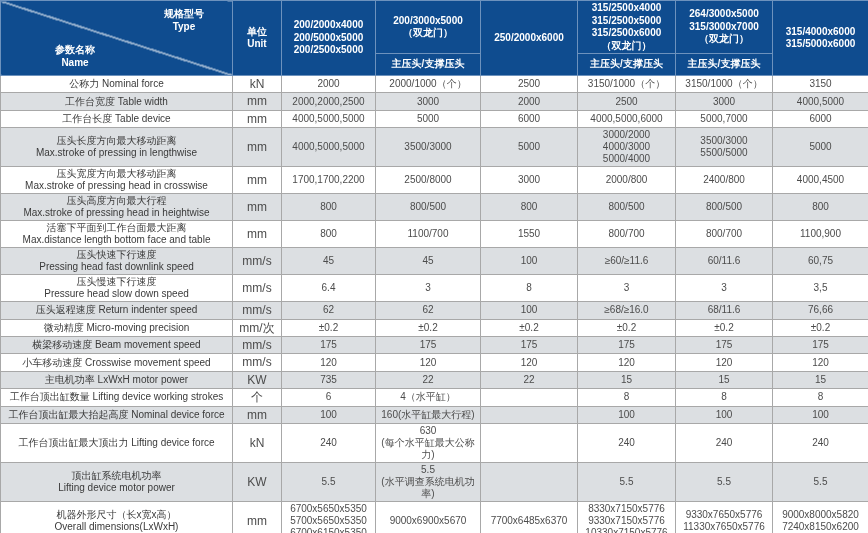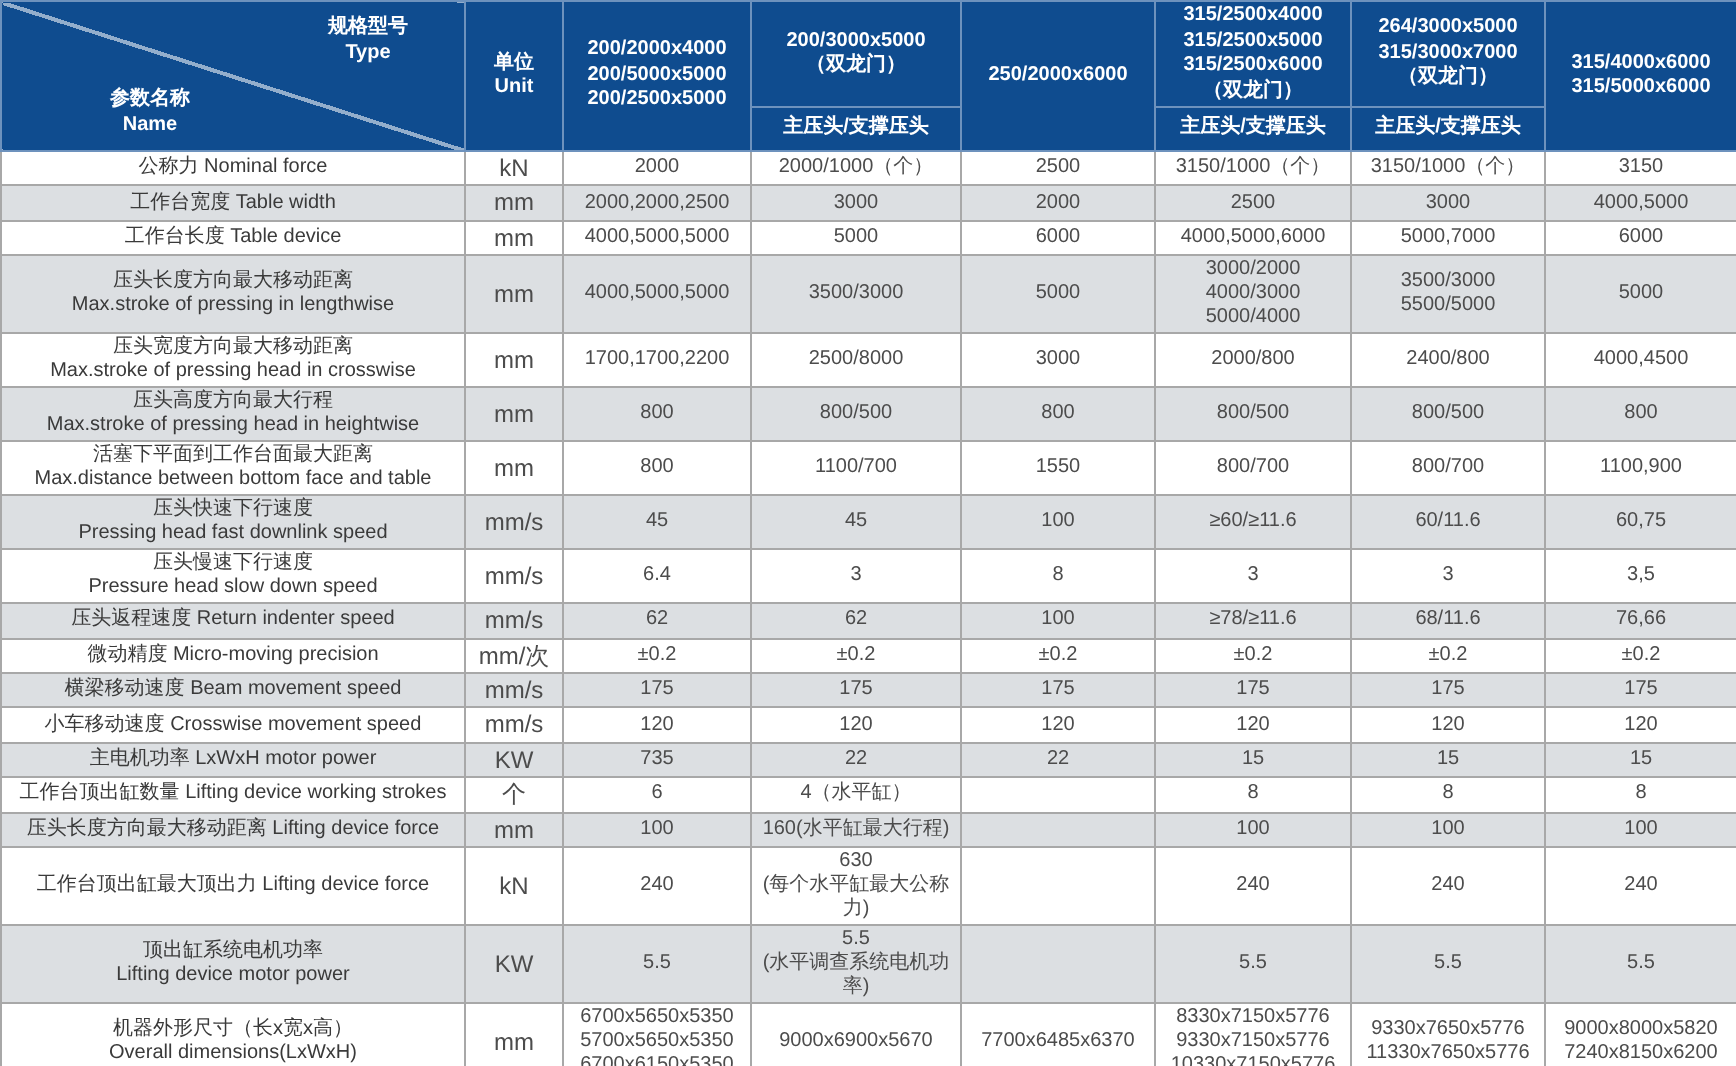--- a/index.html
+++ b/index.html
@@ -144,21 +144,21 @@
           <td class="unit">mm</td>
           <td class="val">800</td>
           <td class="val">800/500</td>
           <td class="val">800</td>
           <td class="val">800/500</td>
           <td class="val">800/500</td>
           <td class="val">800</td>
         </tr>
         <tr>
           <td class="lbl">活塞下平面到工作台面最大距离
-Max.distance between bottom face and table</td>
+Max.distance length bottom face and table</td>
           <td class="unit">mm</td>
           <td class="val">800</td>
           <td class="val">1100/700</td>
           <td class="val">1550</td>
           <td class="val">800/700</td>
           <td class="val">800/700</td>
           <td class="val">1100,900</td>
         </tr>
         <tr>
           <td class="lbl">压头快速下行速度
@@ -181,21 +181,21 @@
           <td class="val">3</td>
           <td class="val">3</td>
           <td class="val">3,5</td>
         </tr>
         <tr>
           <td class="lbl">压头返程速度 Return indenter speed</td>
           <td class="unit">mm/s</td>
           <td class="val">62</td>
           <td class="val">62</td>
           <td class="val">100</td>
-          <td class="val">≥78/≥11.6</td>
+          <td class="val">≥68/≥16.0</td>
           <td class="val">68/11.6</td>
           <td class="val">76,66</td>
         </tr>
         <tr>
           <td class="lbl">微动精度 Micro-moving precision</td>
           <td class="unit">mm/次</td>
           <td class="val">±0.2</td>
           <td class="val">±0.2</td>
           <td class="val">±0.2</td>
           <td class="val">±0.2</td>
@@ -236,21 +236,21 @@
           <td class="lbl">工作台顶出缸数量 Lifting device working strokes</td>
           <td class="unit">个</td>
           <td class="val">6</td>
           <td class="val">4（水平缸）</td>
           <td class="val"></td>
           <td class="val">8</td>
           <td class="val">8</td>
           <td class="val">8</td>
         </tr>
         <tr>
-          <td class="lbl">压头长度方向最大移动距离 Lifting device force</td>
+          <td class="lbl">工作台顶出缸最大抬起高度 Nominal device force</td>
           <td class="unit">mm</td>
           <td class="val">100</td>
           <td class="val">160(水平缸最大行程)</td>
           <td class="val"></td>
           <td class="val">100</td>
           <td class="val">100</td>
           <td class="val">100</td>
         </tr>
         <tr>
           <td class="lbl">工作台顶出缸最大顶出力 Lifting device force</td>

